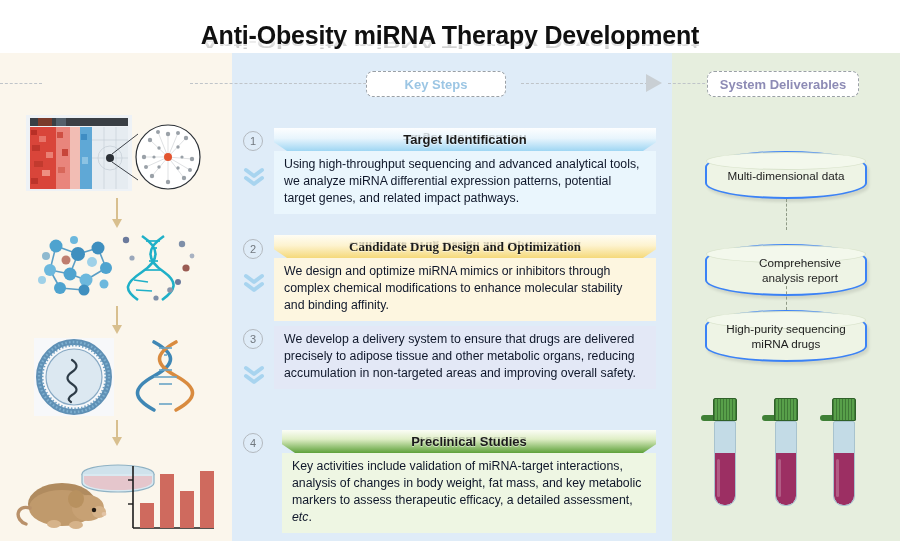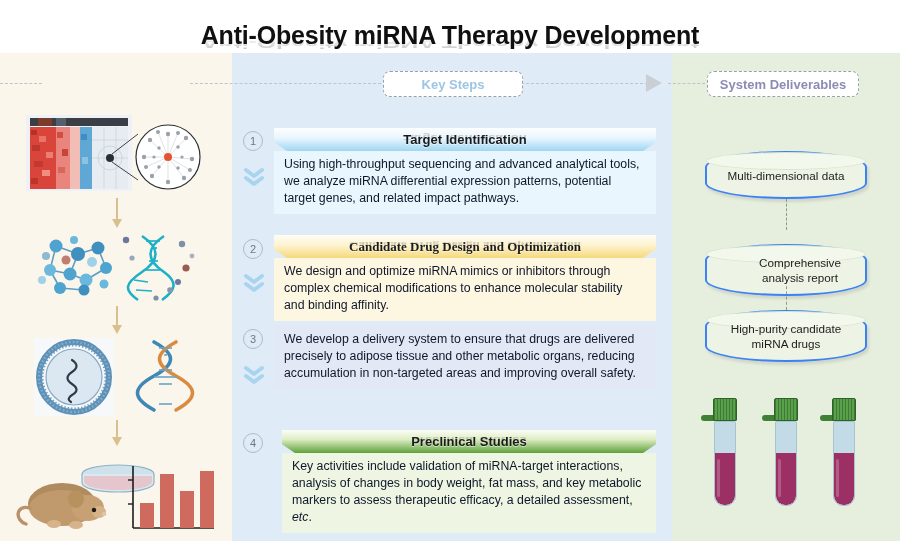--- a/index.html
+++ b/index.html
@@ -38,21 +38,21 @@
   #panel-right  { left: 672px; width: 228px; background: #e6eede; }
 
   
   .chip {
     position: absolute; top: 71px; height: 26px;
     background: #ffffff; border: 1.6px dashed #9aa0a6; border-radius: 7px;
     display: flex; align-items: center; justify-content: center;
     font-size: 13px; font-weight: bold; z-index: 6;
   }
   #chip-workflow    { left: 40px;  width: 152px; color: #c27424; }
-  #chip-keysteps    { left: 383px; width: 140px; color: #9cc6e4; }
+  #chip-keysteps    { left: 366px; width: 140px; color: #9cc6e4; }
   #chip-deliverable { left: 707px; width: 152px; color: #8d8bb5; }
 
   .hline {
     position: absolute; top: 83px; height: 0;
     border-top: 1.4px dashed #bfc4c9; z-index: 5;
   }
   #hl-0 { left: 0px;   width: 42px; }
   #hl-1 { left: 190px; width: 196px; }
   #hl-2 { left: 521px; width: 127px; }
   #hl-3 { left: 668px; width: 42px; }
@@ -450,21 +450,21 @@
     <span>Multi-dimensional data</span>
   </div>
   <div class="vline" style="top:199px;height:31px;"></div>
 
   <div class="cyl" style="top:244px;height:52px;padding-left:38px;">
     <span>Comprehensive analysis report</span>
   </div>
   <div class="vline" style="top:281px;height:29px;"></div>
 
   <div class="cyl" style="top:310px;height:52px;">
-    <span>High-purity candidate miRNA drugs</span>
+    <span>High-purity sequencing miRNA drugs</span>
   </div>
 
   <div class="tube" style="left:710px;top:398px;">
     <div class="hinge"></div>
     <div class="cap"></div>
     <div class="glass">
         <div class="fluid"></div>
       </div>
   </div>
   <div class="tube" style="left:771px;top:398px;">

